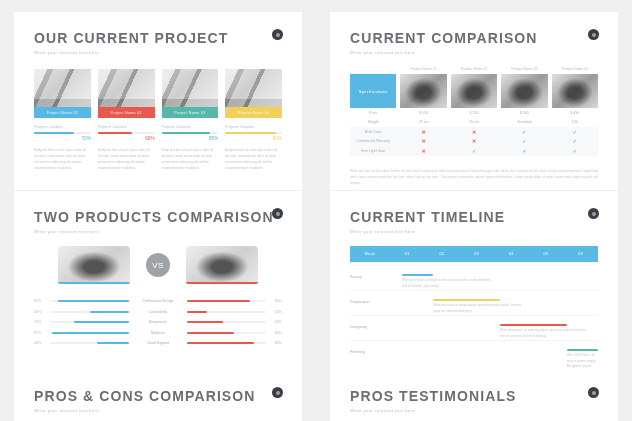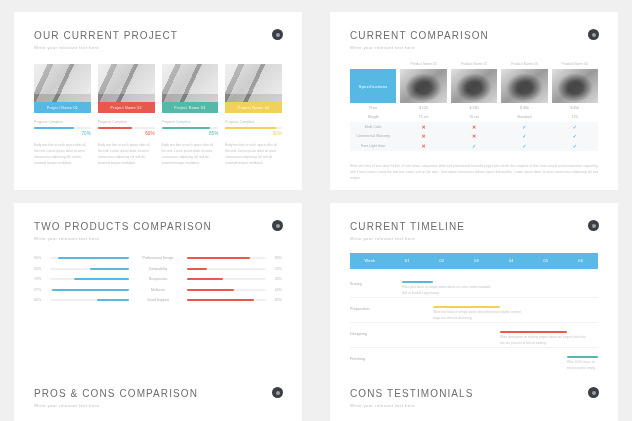--- a/index.html
+++ b/index.html
@@ -9,36 +9,36 @@
     font-family: "Liberation Sans", sans-serif;
     overflow: hidden;
   }
   .grid {
     width: 632px; height: 421px;
     display: grid;
     grid-template-columns: 316px 316px;
     grid-template-rows: 190px 180px 51px;
   }
   .cell { padding: 12px 14px 0 14px; }
-  .cell.r2 { padding-top: 13px; }
+  .cell.r2 { padding-top: 1px; }
   .cell.r3 { padding-top: 0; padding-bottom: 0; }
   .panel {
     background: #ffffff;
     width: 100%;
     height: 100%;
     position: relative;
     padding: 18px 20px 14px 20px;
   }
   .panel.r3 { height: 100%; }
 
   .slide-title {
-    font-size: 10px;
+    font-size: 14px;
     letter-spacing: 1.1px;
     color: #6b6e72;
-    font-weight: 400;
+    font-weight: 700;
     white-space: nowrap;
   }
   .slide-sub {
     margin-top: 4px;
     font-size: 4.4px;
     letter-spacing: .35px;
     color: #b9bcc0;
   }
   .badge {
     position: absolute;
@@ -297,20 +297,31 @@
   </div>
 
   <div class="cell r2">
     <div class="panel">
       <div class="slide-title">TWO PRODUCTS COMPARISON</div>
       <div class="slide-sub">Write your relevant text here</div>
       <div class="badge">
           <span class="dot"></span>
         </div>
 
+      <div class="vs-row">
+        <div class="vs-card">
+          <div class="vs-img"></div>
+          <div class="vs-bar" id="vs-bar-l" style="background: rgb(88, 184, 228);"></div>
+        </div>
+        <div class="vs-circle">VS</div>
+        <div class="vs-card">
+          <div class="vs-img"></div>
+          <div class="vs-bar" id="vs-bar-r" style="background: rgb(232, 88, 76);"></div>
+        </div>
+      </div>
 
       <div class="feat" id="p3-feats">
           <div class="feat-row">
             <div class="fv">90%</div>
             <div class="fbar l">
               <i style="width: 90%; background: rgb(88, 184, 228);"></i>
             </div>
             <div class="flabel">Professional Design</div>
             <div class="fbar r">
               <i style="width: 80%; background: rgb(232, 88, 76);"></i>
@@ -421,21 +432,21 @@
       <div class="slide-sub">Write your relevant text here</div>
       <div class="badge">
           <span class="dot"></span>
         </div>
 
     </div>
   </div>
 
   <div class="cell r3">
     <div class="panel r3">
-      <div class="slide-title">CONS TESTIMONIALS</div>
+      <div class="slide-title">PROS TESTIMONIALS</div>
       <div class="slide-sub">Write your relevant text here</div>
       <div class="badge">
           <span class="dot"></span>
         </div>
     </div>
   </div>
 
 </div>
 
 </body></html>

